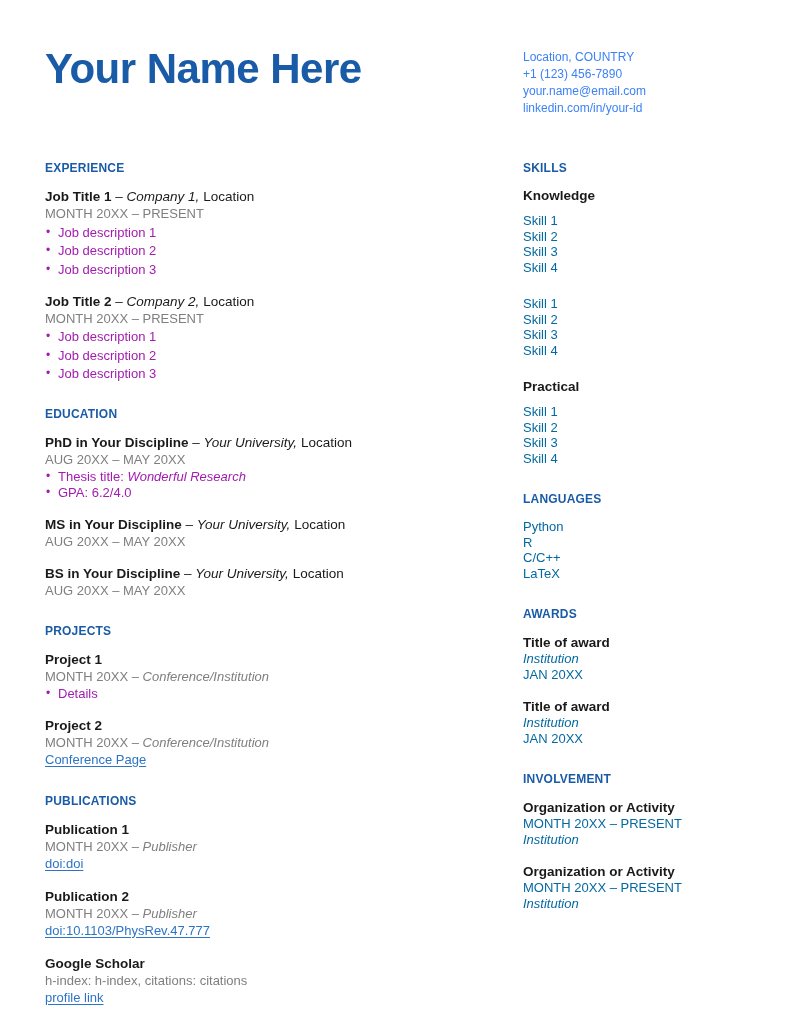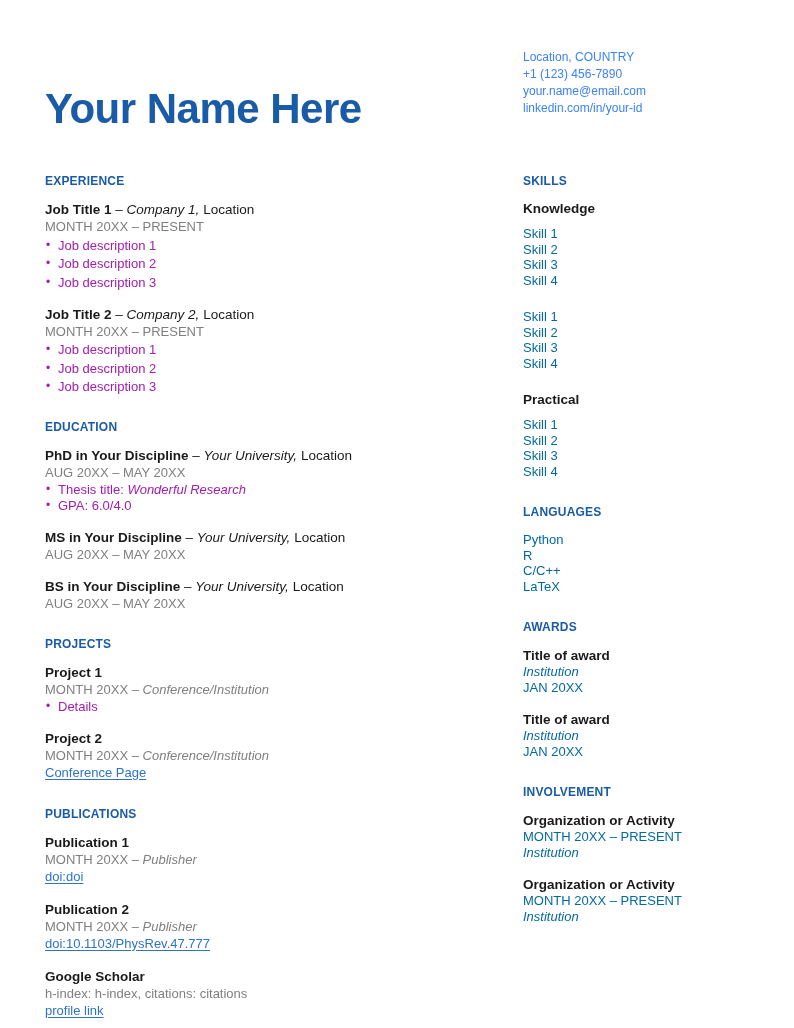--- a/index.html
+++ b/index.html
@@ -7,21 +7,21 @@
   body {
     width:794px; height:1028px;
     font-family:"Liberation Sans", sans-serif;
     color:#1a1a1a;
     -webkit-font-smoothing:antialiased;
   }
   .page { width:794px; height:1028px; padding:48px 45px 0 45px; overflow:hidden; }
 
   
   .header { display:flex; align-items:flex-start; }
-  .header-left { width:478px;margin-top:40px; }
+  .header-left { width:478px; }
   h1.name {
     margin:0; font-size:42px; line-height:1.0; font-weight:bold;
     color:#1a5ba8; letter-spacing:-0.5px;
   }
   .contact { flex:1; font-size:12px; line-height:17px; color:#3b82f6; padding-top:1px; }
   .contact p { margin:0; }
 
   
   .columns { display:flex; margin-top:42px; }
   .col-left { width:432px; margin-right:46px; }
@@ -106,21 +106,21 @@
       </section>
 
       <section>
         <h2 class="sec">EDUCATION</h2>
 
         <article class="entry">
           <p class="entry-title"><b>PhD in Your Discipline</b> <span>–</span> <i>Your University,</i> <span>Location</span></p>
           <p class="dates">AUG 20XX – MAY 20XX</p>
           <ul class="bullets tight">
             <li><span>Thesis title:</span> <i>Wonderful Research</i></li>
-            <li>GPA: 6.0/4.0</li>
+            <li>GPA: 6.2/4.0</li>
           </ul>
         </article>
 
         <article class="entry">
           <p class="entry-title"><b>MS in Your Discipline</b> <span>–</span> <i>Your University,</i> <span>Location</span></p>
           <p class="dates">AUG 20XX – MAY 20XX</p>
         </article>
 
         <article class="entry">
           <p class="entry-title"><b>BS in Your Discipline</b> <span>–</span> <i>Your University,</i> <span>Location</span></p>

